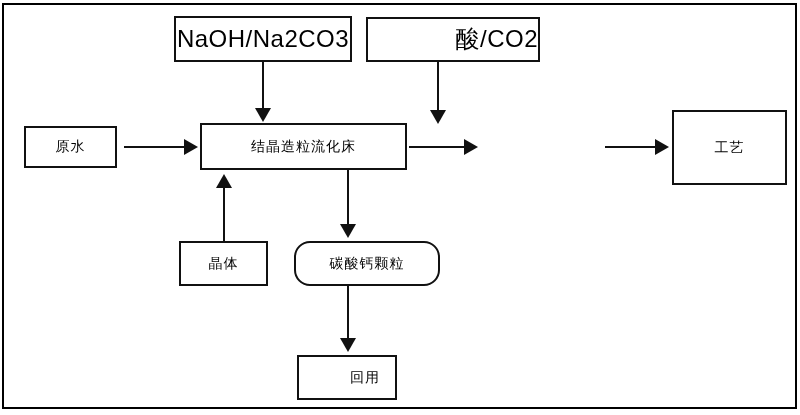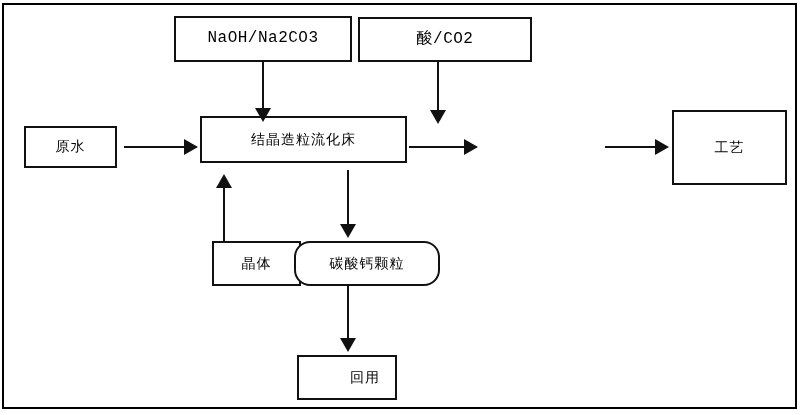--- a/index.html
+++ b/index.html
@@ -43,22 +43,22 @@
   }
   .node .lbl {
     display: block;
   }
   .cn {
     font-family: "Liberation Serif", "DejaVu Serif", serif;
     font-size: 14px;
     letter-spacing: 1px;
   }
   .latin {
-    font-family: Liberation Mono, monospace;
-    font-size: 16px;
+    font-family: Liberation Sans, sans-serif;
+    font-size: 24px;
     letter-spacing: 0.5px;
   }
   
   .vline {
     position: absolute;
     width: 2px;
     background: #111111;
   }
   .hline {
     position: absolute;
@@ -95,38 +95,38 @@
 <body>
 
 <div id="canvas">
 
   <div id="outer-frame"></div>
 
   <div class="node" style="left:174px; top:16px; width:178px; height:46px;">
     <span class="lbl latin">NaOH/Na2CO3</span>
   </div>
 
-  <div class="node" style="left:358px; top:17px; width:174px; height:45px;">
+  <div class="node" style="left:366px; top:17px; width:174px; height:45px;justify-content:flex-end;">
     <span class="lbl latin">酸/CO2</span>
   </div>
 
   <div class="node" style="left:24px; top:126px; width:93px; height:42px;">
     <span class="lbl cn">原水</span>
   </div>
 
-  <div class="node" style="left:200px; top:116px; width:207px; height:47px;">
+  <div class="node" style="left:200px; top:123px; width:207px; height:47px;">
     <span class="lbl cn">结晶造粒流化床</span>
   </div>
 
 
   <div class="node" style="left:672px; top:110px; width:115px; height:75px;">
     <span class="lbl cn">工艺</span>
   </div>
 
-  <div class="node" style="left:179px; top:241px; width:89px; height:45px;margin-left:33px;">
+  <div class="node" style="left:179px; top:241px; width:89px; height:45px;">
     <span class="lbl cn">晶体</span>
   </div>
 
   <div class="node" style="left:294px; top:241px; width:146px; height:45px;border-radius:16px;">
     <span class="lbl cn">碳酸钙颗粒</span>
   </div>
 
   <div class="node" style="left:297px; top:355px; width:100px; height:45px;padding-left:36px;">
     <span class="lbl cn">回用</span>
   </div>

